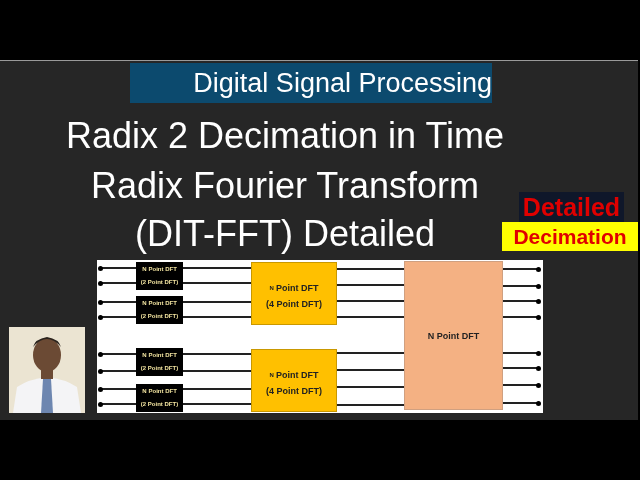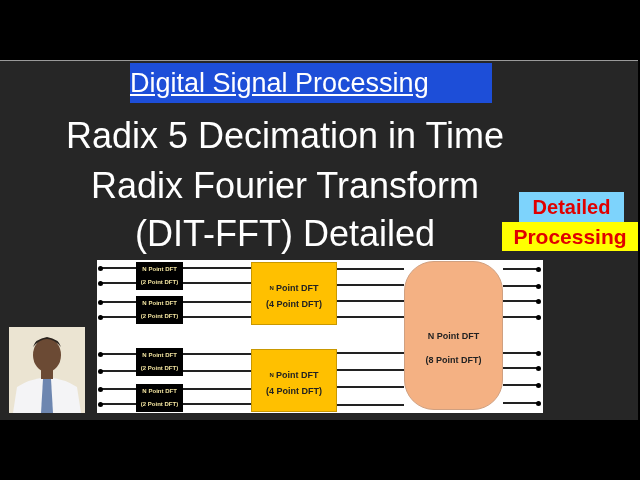--- a/index.html
+++ b/index.html
@@ -1,52 +1,52 @@
 <!DOCTYPE html>
 <html><head>
 <meta charset="utf-8">
 <style>
   html, body { margin:0; padding:0; }
   body { width:640px; height:480px; background:#000; position:relative; overflow:hidden;
          font-family:"Liberation Sans", sans-serif; }
   .panel { position:absolute; left:0; top:60px; width:638px; height:360px; background:#262626;
            border-top:1px solid #9a9a9a; box-sizing:border-box; }
-  .subject { position:absolute; left:130px; top:63px; width:362px; height:40px; background:#1d4ed8;
-             color:#fff; font-size:27px; line-height:40px; text-align:left; white-space:nowrap;text-decoration:underline; }
+  .subject { position:absolute; left:130px; top:63px; width:362px; height:40px; background:#0c4a6e;
+             color:#fff; font-size:27px; line-height:40px; text-align:right; white-space:nowrap; }
   .title-line { position:absolute; color:#fff; font-size:36px; white-space:nowrap; text-align:center; }
   .t1 { left:20px; width:530px; top:112px; line-height:48px; }
   .t2 { left:60px; width:450px; top:162px; line-height:48px; }
   .t3 { left:90px; width:390px; top:210px; line-height:48px; }
-  .badge1 { position:absolute; left:519px; top:192px; width:105px; height:30px; background:#7dd3fc;
-            color:#e00000; font-weight:bold; font-size:20px; line-height:30px; text-align:center; }
+  .badge1 { position:absolute; left:519px; top:192px; width:105px; height:30px; background:#0f172a;
+            color:#e00000; font-weight:bold; font-size:25px; line-height:30px; text-align:center; }
   .badge2 { position:absolute; left:502px; top:222px; width:136px; height:29px; background:#ffff00;
             color:#e00000; font-weight:bold; font-size:21px; line-height:29px; text-align:center; }
   .photo { position:absolute; left:9px; top:327px; width:76px; height:86px; background:#ece6d6; overflow:hidden; }
   .diagram { position:absolute; left:97px; top:260px; width:446px; height:153px; background:#fff; }
   .line { position:absolute; height:2px; background:#222; }
   .dot { position:absolute; width:5px; height:5px; border-radius:50%; background:#000; }
   .bbox { position:absolute; width:47px; height:28px; background:#000; color:#f2e4a0;
           font-weight:bold; font-size:6px; text-align:center; line-height:9px; padding-top:3px; box-sizing:border-box; }
   .ybox { position:absolute; width:86px; height:63px; background:#ffc000; border:1px solid #c99800;
           color:#222; font-weight:bold; font-size:9px; text-align:center; box-sizing:border-box; padding-top:17px; line-height:16px; }
   .obox { position:absolute; width:99px; height:149px; background:#f4b183; border:1px solid #d0a080;
           color:#222; font-weight:bold; font-size:9px; text-align:center; box-sizing:border-box; padding-top:62px; line-height:24px; }
   .frac { display:inline-block; font-size:6px; line-height:5px; vertical-align:middle; margin-right:2px; }
 </style>
 </head>
 <body>
 
 <div class="panel"></div>
 
 <div class="subject">Digital Signal Processing</div>
-<div class="title-line t1">Radix 5 Decimation in Time</div>
+<div class="title-line t1">Radix 2 Decimation in Time</div>
 <div class="title-line t2">Radix Fourier Transform</div>
 <div class="title-line t3">(DIT-FFT) Detailed</div>
 <div class="badge1">Detailed</div>
-<div class="badge2">Processing</div>
+<div class="badge2">Decimation</div>
 
 <div class="photo">
   <svg width="76" height="86" viewBox="0 0 76 86">
     <rect width="76" height="86" fill="#ebe4d2"></rect>
     <path d="M4 86 L8 60 Q20 52 38 50 Q56 52 68 60 L72 86 Z" fill="#f4f4f6"></path>
     <ellipse cx="38" cy="28" rx="14" ry="17" fill="#6b4a34"></ellipse>
     <path d="M24 20 Q38 4 52 20 Q50 12 38 10 Q26 12 24 20 Z" fill="#2a221c"></path>
     <rect x="32" y="42" width="12" height="10" fill="#6b4a34"></rect>
     <path d="M34 52 L42 52 L44 86 L32 86 Z" fill="#6d86b0"></path>
   </svg>
@@ -125,17 +125,16 @@
 
   <div class="ybox" style="left:154px;top:2px;">
     <div><span class="frac">N</span><span>Point DFT</span></div>
     <div>(4 Point DFT)</div>
   </div>
   <div class="ybox" style="left:154px;top:89px;">
     <div><span class="frac">N</span><span>Point DFT</span></div>
     <div>(4 Point DFT)</div>
   </div>
 
-  <div class="obox" style="left:307px;top:1px;border-radius:30px;">
+  <div class="obox" style="left:307px;top:1px;">
     <div>N Point DFT</div>
-    <div>(8 Point DFT)</div>
   </div>
 </div>
 
 </body></html>

